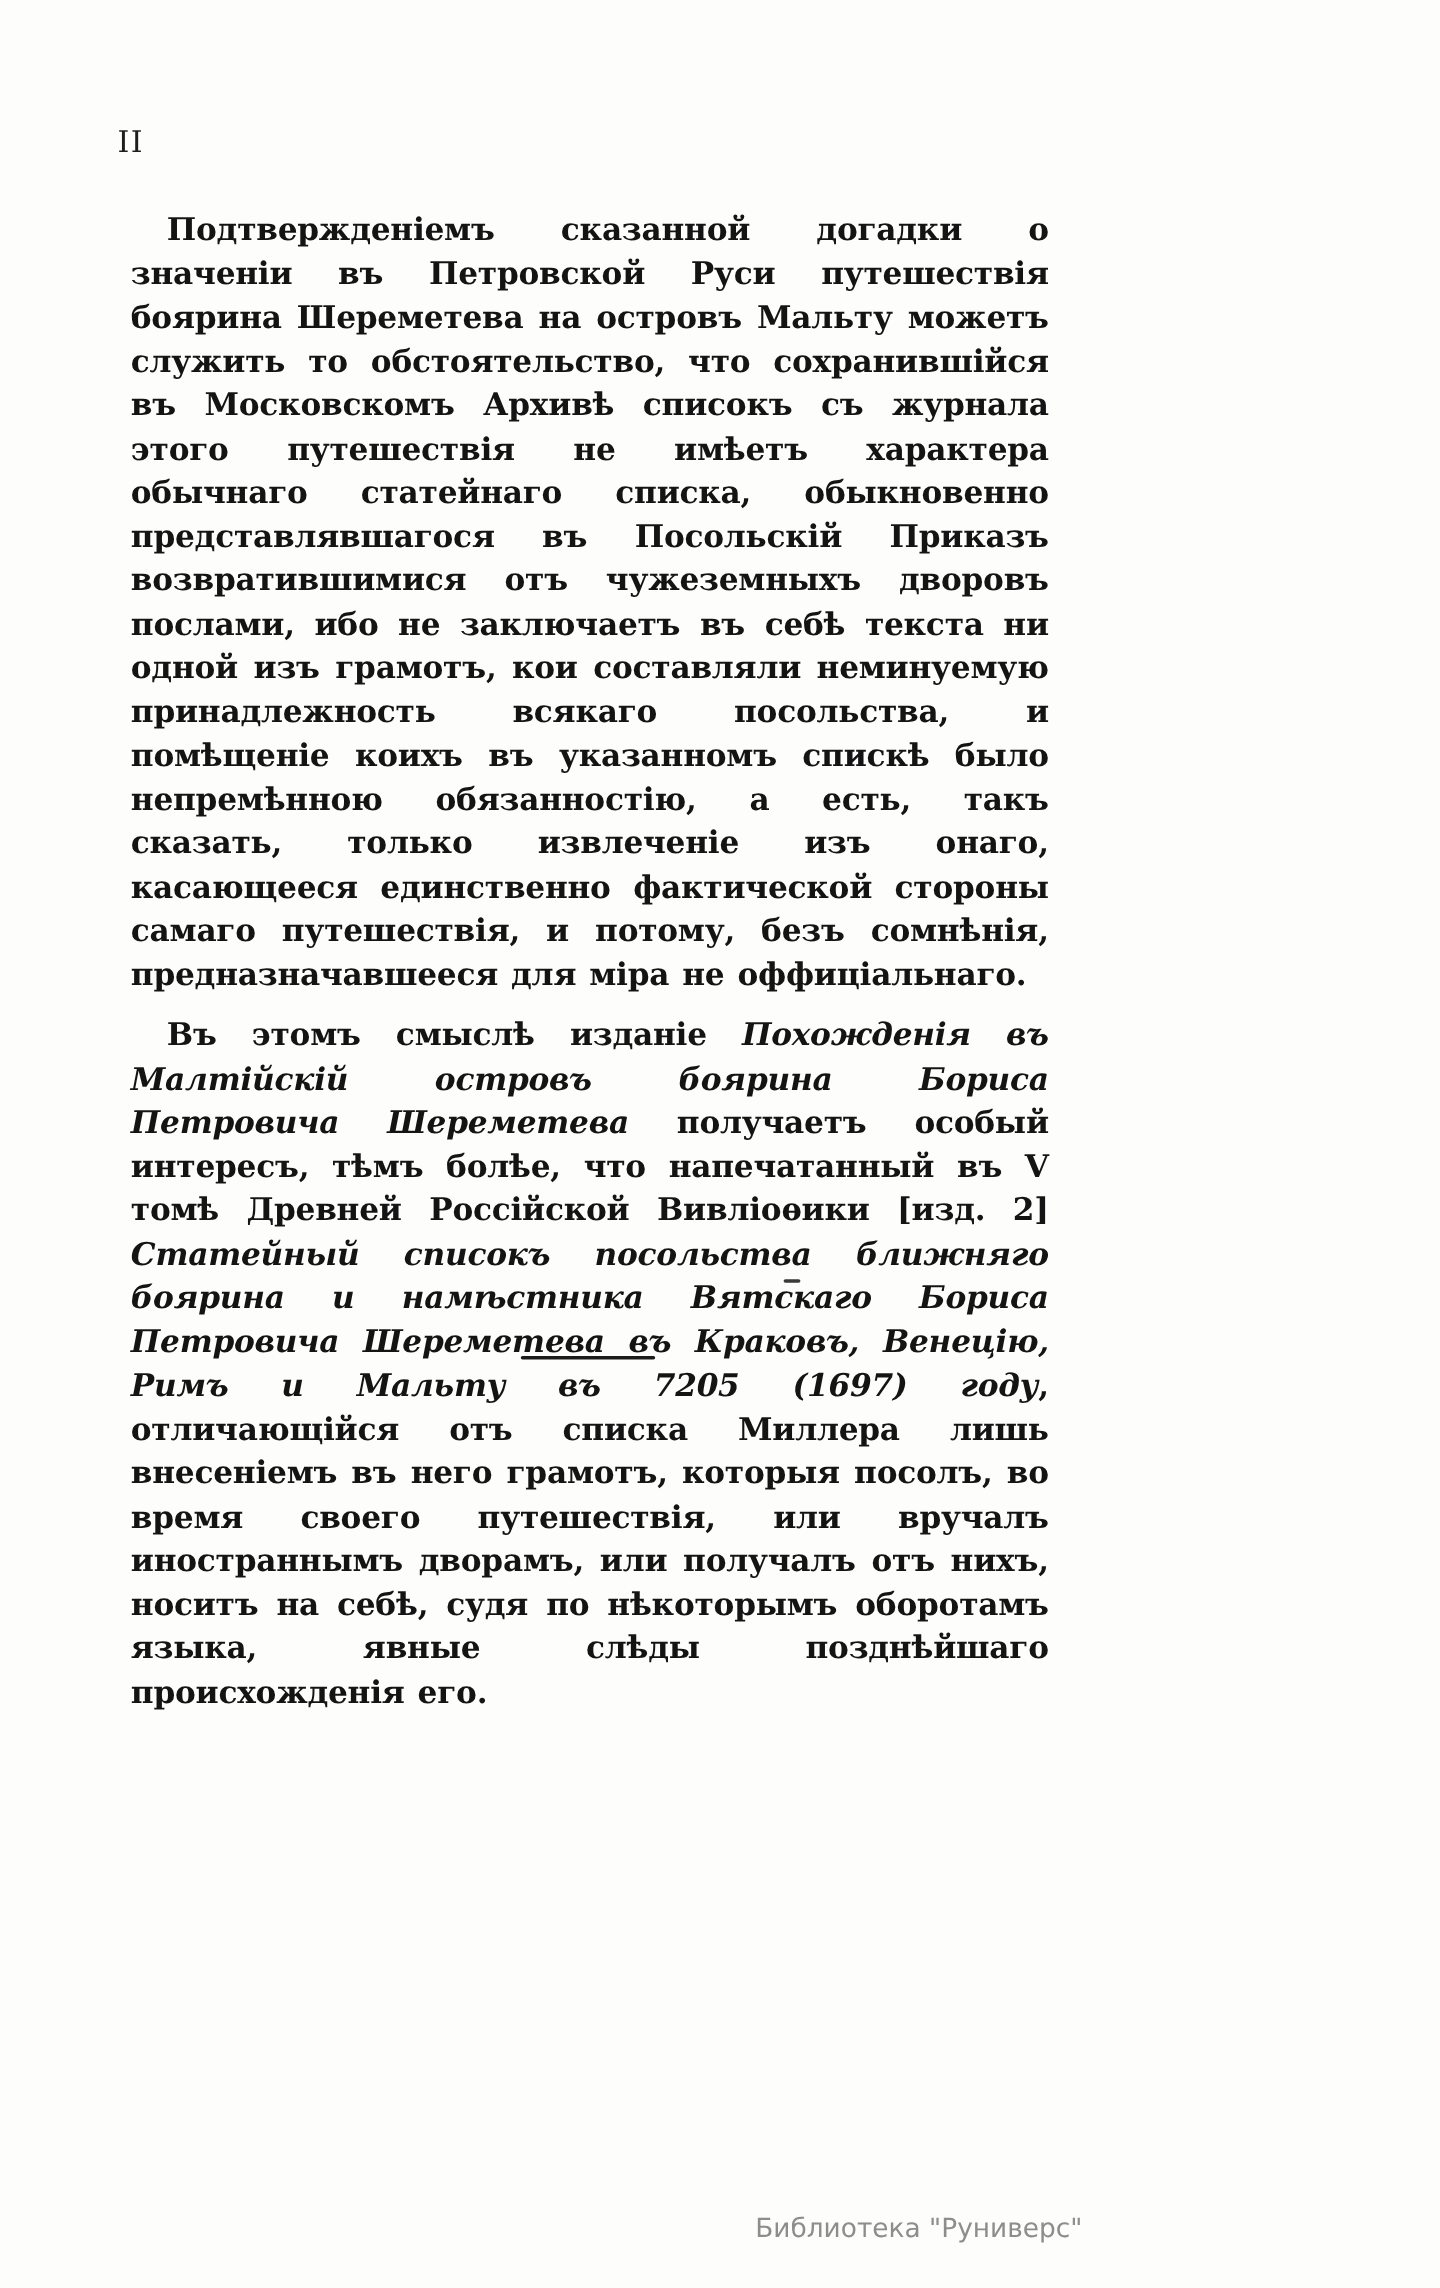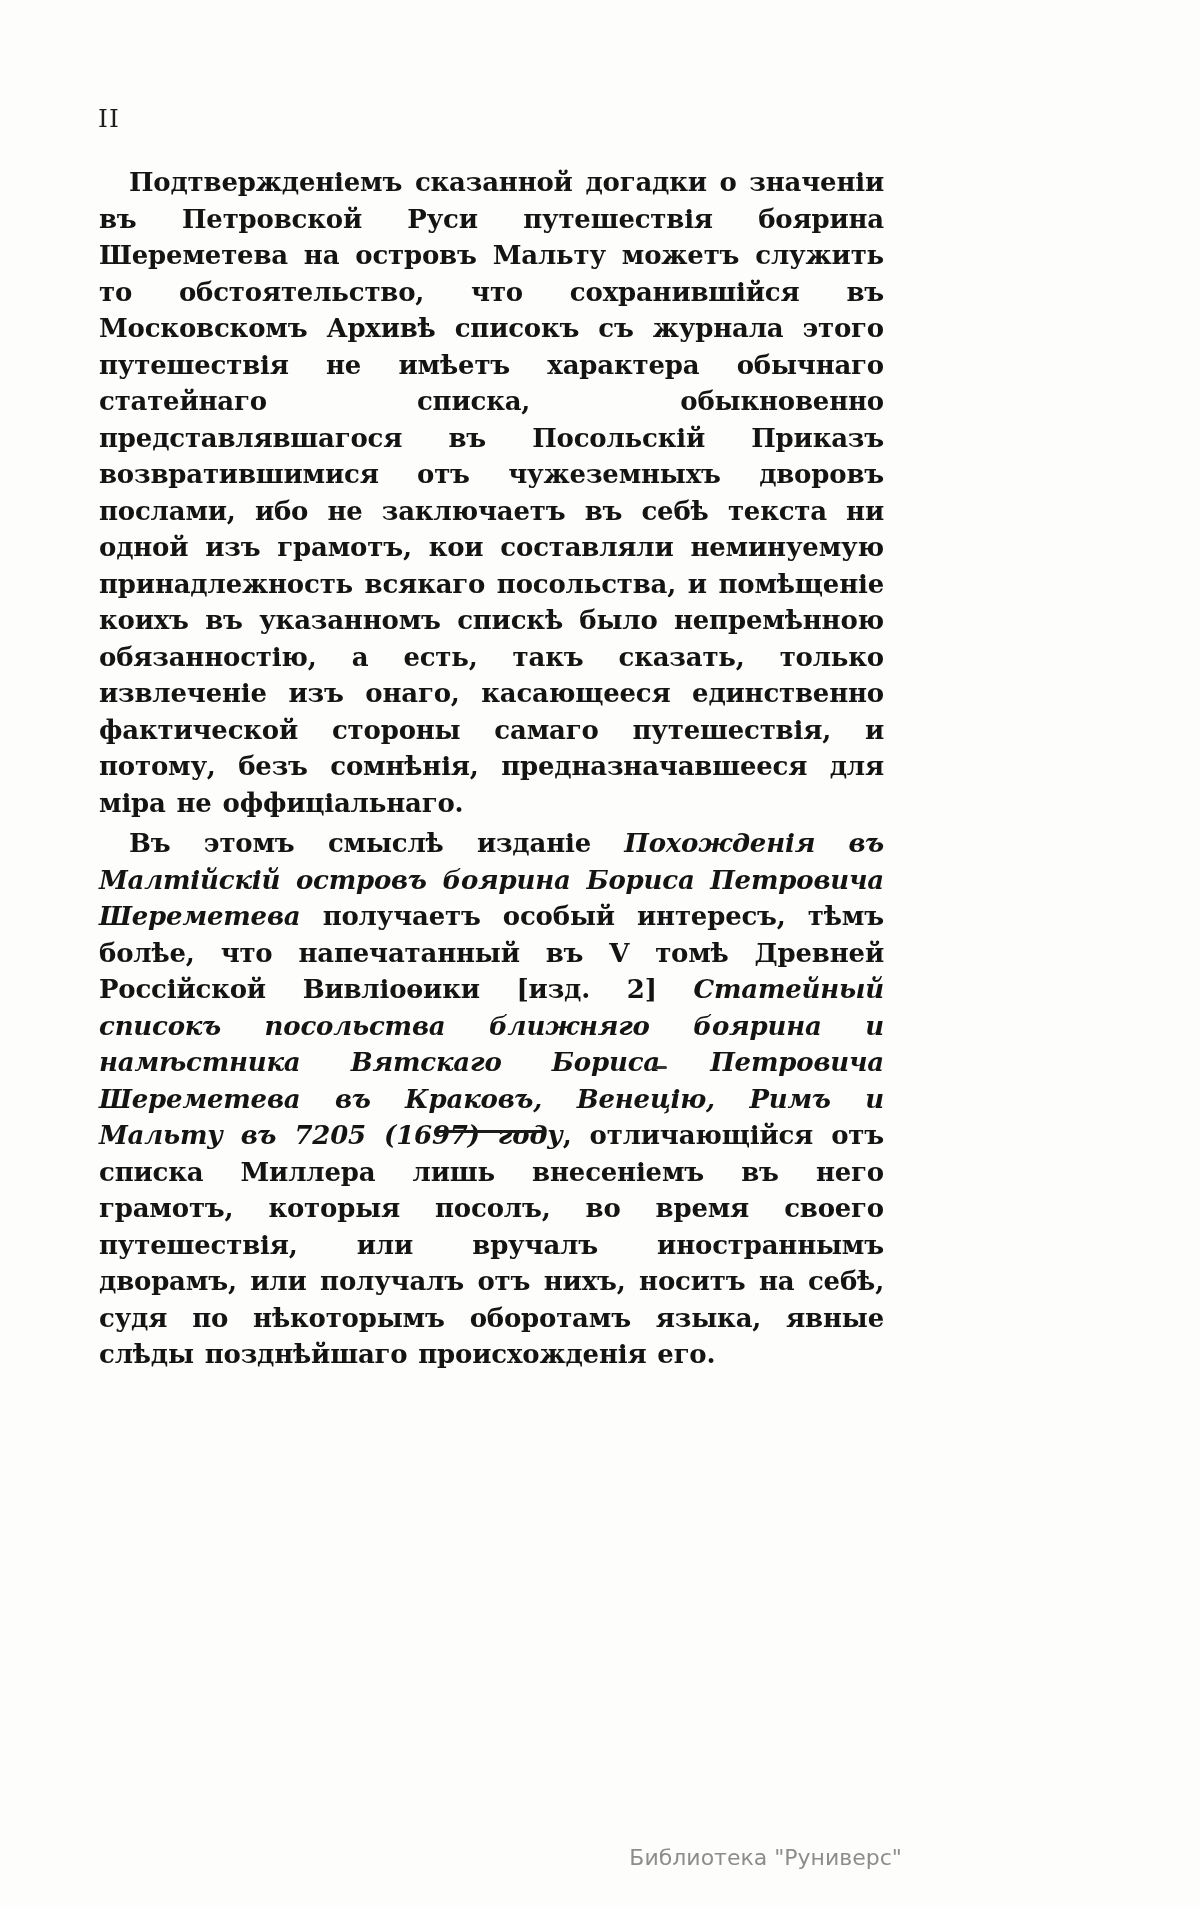--- a/index.html
+++ b/index.html
@@ -32,21 +32,21 @@
     width: 793px;
     font-size: 26px;
     line-height: 36.5px;
     font-weight: 700;
     color: #141414;
     text-align: justify;
     letter-spacing: -0.2px;
     word-spacing: 2px;
   }
   .para {
-    margin: 4px;
+    margin: 14px;
     text-indent: 30px;
   }
   .italic {
     font-style: italic;
   }
   .dash-mark {
     position: absolute;
     left: 653px;
     top: 1066px;
     width: 14px;

